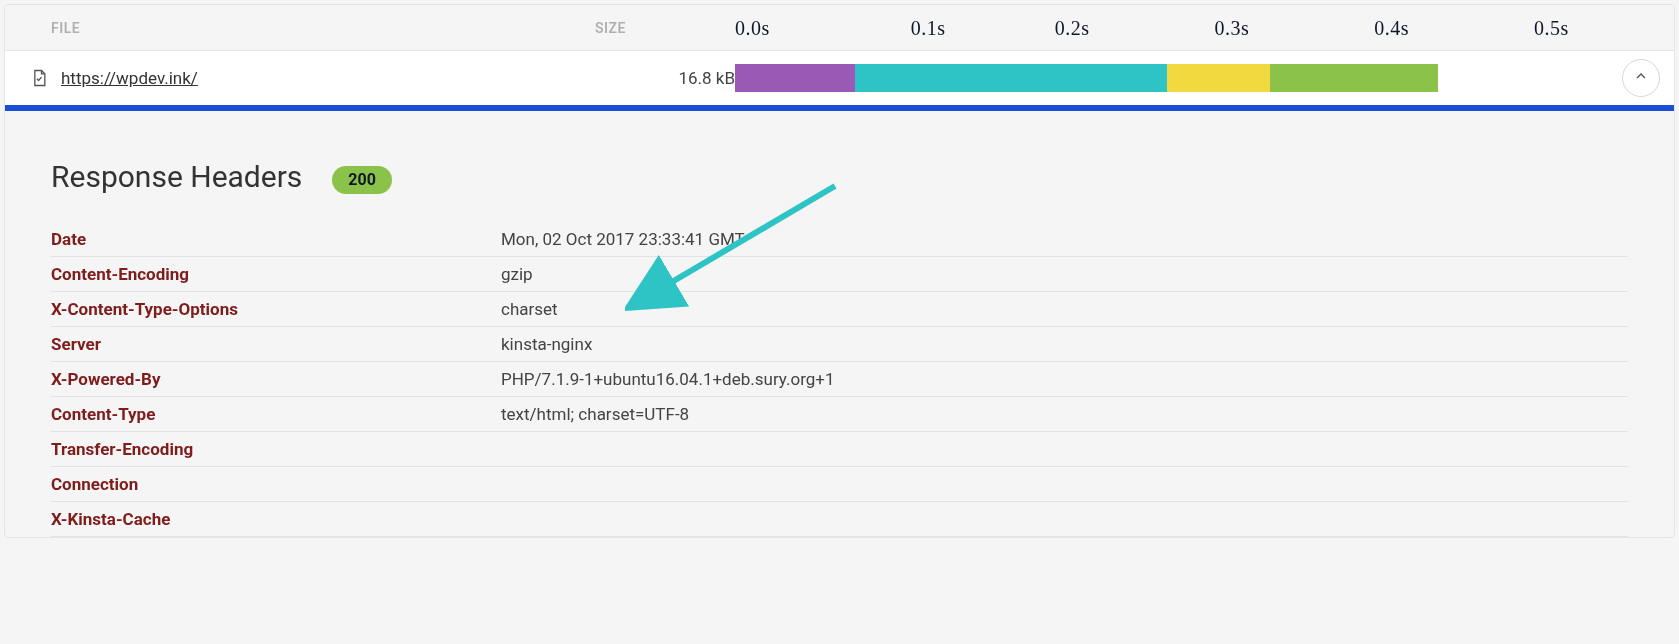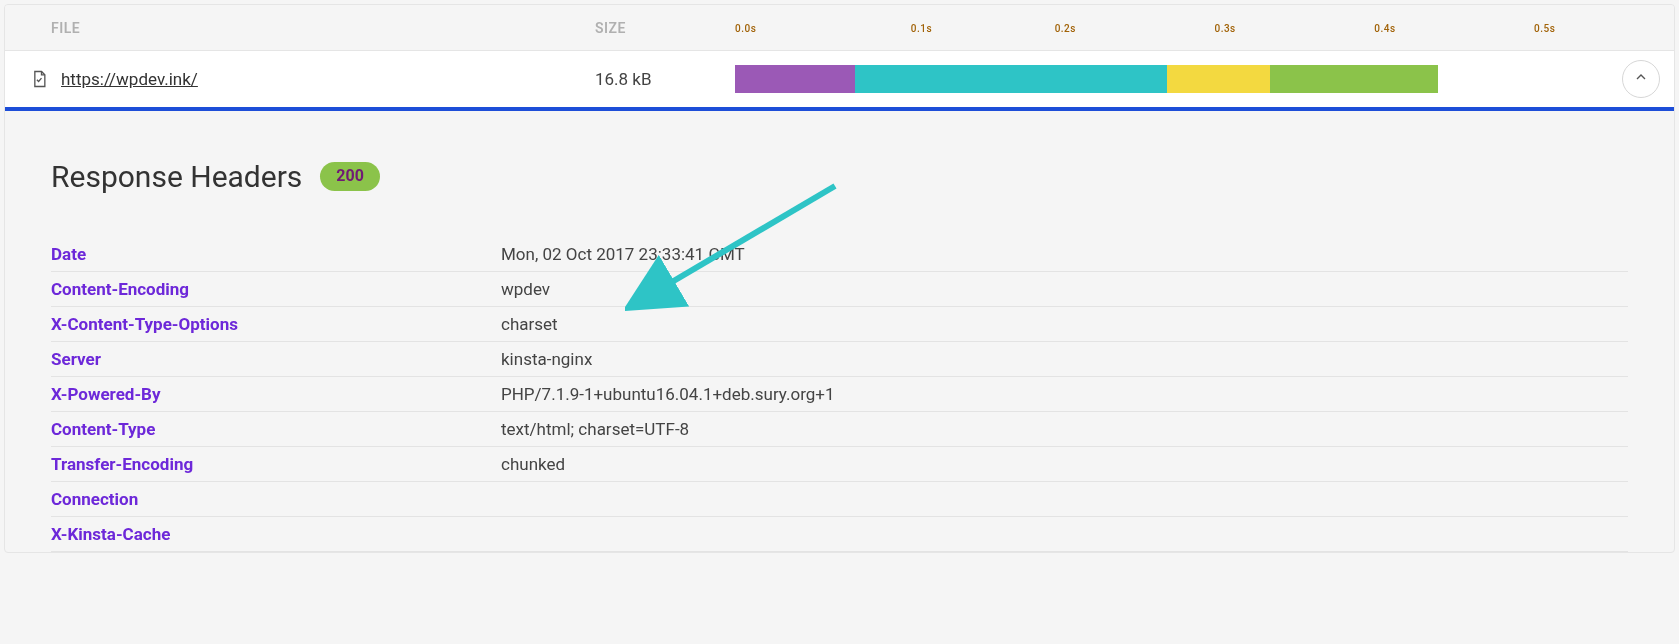--- a/index.html
+++ b/index.html
@@ -32,50 +32,51 @@
   .col-file  { width: 590px; padding-left: 46px; }
   .col-size  { width: 140px; }
   .col-wf    { flex: 1; position: relative; padding-right: 60px; }
 
   
   .ticks { position: relative; height: 100%; }
   .tick {
     position: absolute;
     top: 50%;
     transform: translateY(-50%);
-    font-size: 10px;
+    font-size: 20px;
     font-weight: 500;
-    color: #a16207;
+    color: #0f172a;
+    font-family: Liberation Serif, serif;
   }
 
   
   .file-row {
     display: flex;
     align-items: center;
     height: 60px;
     background: #ffffff;
-    border-bottom: 4px solid #1d4ed8;
+    border-bottom: 6px solid #1d4ed8;
     font-size: 17px;
     color: #333;
   }
   .file-cell {
     width: 590px;
     display: flex;
     align-items: center;
     gap: 12px;
     padding-left: 24px;
   }
   .file-cell a {
     color: #333;
     text-decoration: underline;
   }
   .file-icon { width: 20px; height: 20px; flex: 0 0 20px; }
   .file-icon svg { width: 20px; height: 20px; stroke: #555; fill: none; stroke-width: 1.6; }
 
-  .size-cell { width: 140px; color: #444; }
+  .size-cell { width: 140px; color: #444; text-align: right; }
 
   .wf-cell { flex: 1; position: relative; padding-right: 60px; height: 100%; }
   .wf-track { position: relative; height: 100%; }
   .seg {
     position: absolute;
     top: 50%;
     transform: translateY(-50%);
     height: 28px;
   }
 
@@ -96,45 +97,45 @@
   
   .details {
     padding: 48px 46px 0 46px;
     position: relative;
   }
   .details h2 {
     font-size: 30px;
     font-weight: 400;
     color: #333;
     display: flex;
-    align-items: center;
-    gap: 18px;
-    margin-bottom: 43px;
+    align-items: flex-end;
+    gap: 30px;
+    margin-bottom: 28px;
   }
   .status-pill {
     display: inline-flex;
     align-items: center;
     justify-content: center;
     background: #8bc34a;
-    color: #701a75;
+    color: #0f172a;
     font-size: 16px;
     font-weight: 700;
     border-radius: 20px;
     padding: 3px 16px;
     line-height: 1.4;
   }
 
   .kv-table { width: 100%; }
   .kv-row {
     display: flex;
     border-bottom: 1px solid #e3e3e3;
     padding: 7px 0;
     font-size: 17px;
   }
-  .kv-key  { width: 450px; font-weight: 700; color: #6d28d9; }
+  .kv-key  { width: 450px; font-weight: 700; color: #7f1d1d; }
   .kv-val  { flex: 1; color: #444; }
 
   
   .arrow-overlay {
     position: absolute;
     pointer-events: none;
   }
 </style>
 </head>
 <body>
@@ -191,41 +192,40 @@
       <span class="status-pill">200</span>
     </h2>
 
     <div class="kv-table" id="kv-table">
         <div class="kv-row">
           <div class="kv-key">Date</div>
           <div class="kv-val">Mon, 02 Oct 2017 23:33:41 GMT</div>
         </div>
         <div class="kv-row">
           <div class="kv-key">Content-Encoding</div>
-          <div class="kv-val">wpdev</div>
+          <div class="kv-val">gzip</div>
         </div>
         <div class="kv-row">
           <div class="kv-key">X-Content-Type-Options</div>
           <div class="kv-val">charset</div>
         </div>
         <div class="kv-row">
           <div class="kv-key">Server</div>
           <div class="kv-val">kinsta-nginx</div>
         </div>
         <div class="kv-row">
           <div class="kv-key">X-Powered-By</div>
           <div class="kv-val">PHP/7.1.9-1+ubuntu16.04.1+deb.sury.org+1</div>
         </div>
         <div class="kv-row">
           <div class="kv-key">Content-Type</div>
           <div class="kv-val">text/html; charset=UTF-8</div>
         </div>
         <div class="kv-row">
           <div class="kv-key">Transfer-Encoding</div>
-          <div class="kv-val">chunked</div>
         </div>
         <div class="kv-row">
           <div class="kv-key">Connection</div>
         </div>
         <div class="kv-row">
           <div class="kv-key">X-Kinsta-Cache</div>
         </div>
       </div>
 
     <svg class="arrow-overlay" style="left:620px; top:70px; width:230px; height:130px;" viewBox="0 0 230 130">

